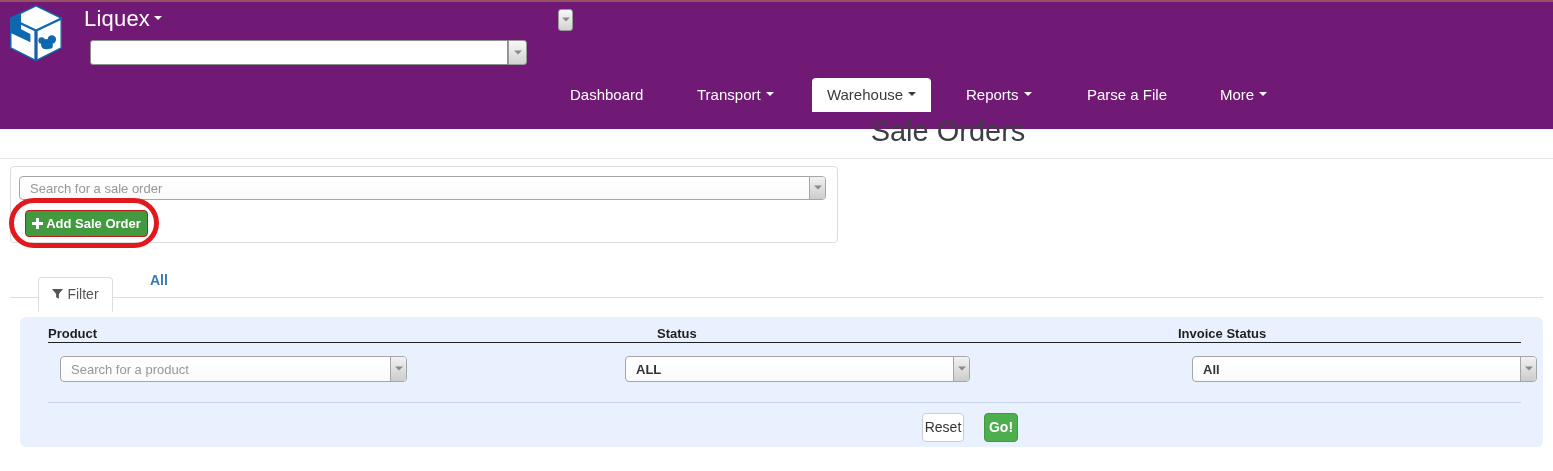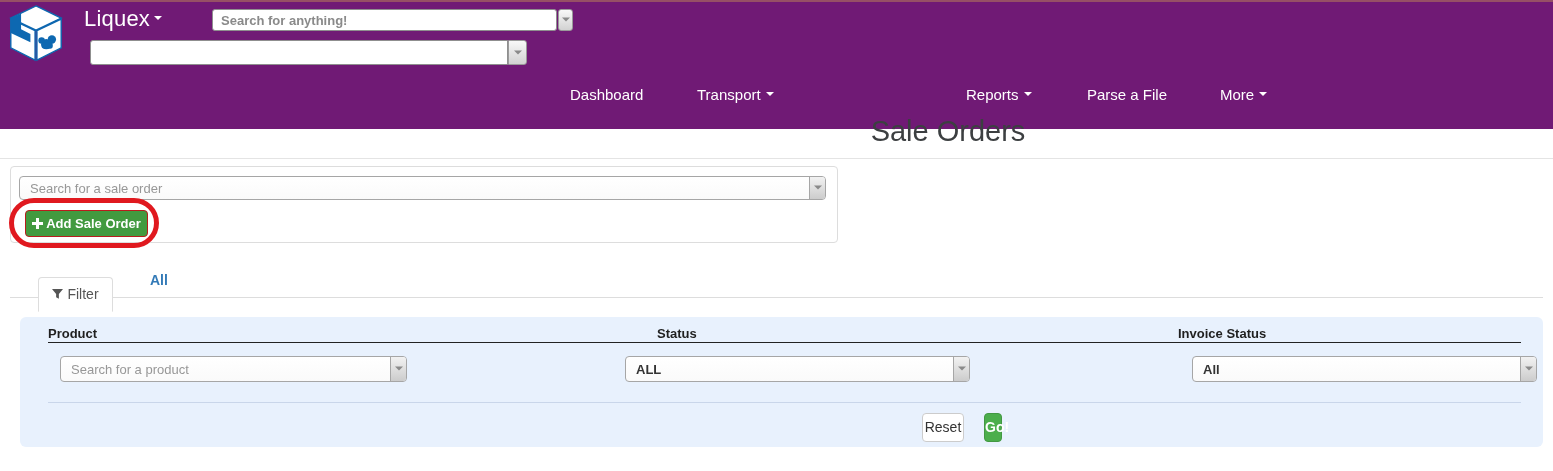--- a/index.html
+++ b/index.html
@@ -51,21 +51,21 @@
   .tab-filter svg { vertical-align:-1px; margin-right:4px; }
   .tab-all { position:absolute; left:150px; top:263px; height:34px; line-height:34px; color:#337ab7; font-size:14px; font-weight:bold; cursor:pointer; }
 
   
   .filter-panel { position:absolute; left:20px; top:317px; width:1523px; height:130px; background:#e8f1fd; border-radius:6px; }
   .f-label { position:absolute; top:326px; font-size:13px; font-weight:bold; color:#1f1f1f; }
   .f-underline { position:absolute; left:48px; top:342px; width:1473px; height:1px; background:#222222; }
   .f-divider { position:absolute; left:48px; top:402px; width:1473px; height:1px; background:#c9d6ea; }
 
   .reset-btn { position:absolute; left:922px; top:413px; width:42px; height:29px; background:#ffffff; border:1px solid #cccccc; border-radius:4px; color:#333333; font-size:14px; text-align:center; line-height:27px; cursor:pointer; }
-  .go-btn { position:absolute; left:984px; top:413px; width:18px; height:29px; background:#4cae4c; border:1px solid #439843; border-radius:4px; color:#ffffff; font-size:14px; font-weight:bold; text-align:center; line-height:27px; cursor:pointer; }
+  .go-btn { position:absolute; left:984px; top:413px; width:34px; height:29px; background:#4cae4c; border:1px solid #439843; border-radius:4px; color:#ffffff; font-size:14px; font-weight:bold; text-align:center; line-height:27px; cursor:pointer; }
 </style>
 </head>
 <body>
 
 <div class="header">
   <div class="top-strip"></div>
 
   <svg class="logo" viewBox="0 0 60 60">
     <polygon points="30,1 57,14 30,27 3,14" fill="#ffffff" stroke="#0d68b1" stroke-width="1.5"></polygon>
     <polygon points="3,15 29,27.5 29,59 3,46" fill="#ffffff" stroke="#0d68b1" stroke-width="1.5"></polygon>
@@ -76,39 +76,39 @@
       <circle cx="47" cy="37" r="4.5"></circle>
       <circle cx="36" cy="38" r="3.5"></circle>
       <rect x="36" y="40" width="12" height="7" rx="3"></rect>
     </g>
   </svg>
 
   <div class="brand">
     <span>Liquex</span><span class="caret"></span>
   </div>
 
-  <div class="hdr-input" style="left:212px; top:9px; width:345px; height:22px;">
-    <span class="ph">Search for anything!</span>
-  </div>
   <div class="hdr-arrow" style="left:558px; top:9px; width:15px; height:22px;">
     <span class="tri"></span>
   </div>
 
   <div class="hdr-input" style="left:90px; top:40px; width:418px; height:25px; border-radius:3px 0 0 3px;">
     <span class="ph"></span>
   </div>
   <div class="hdr-arrow" style="left:508px; top:40px; width:19px; height:25px; border-radius:0 3px 3px 0;">
     <span class="tri"></span>
   </div>
 
   <div class="nav-item" style="left:570px;">
     <span>Dashboard</span>
   </div>
   <div class="nav-item" style="left:697px;text-align:right;">
     <span>Transport</span><span class="caret"></span>
+  </div>
+  <div class="nav-item nav-active" style="left:812px; width:119px;">
+    <span>Warehouse</span><span class="caret"></span>
   </div>
   <div class="nav-item" style="left:966px;">
     <span>Reports</span><span class="caret"></span>
   </div>
   <div class="nav-item" style="left:1087px;">
     <span>Parse a File</span>
   </div>
   <div class="nav-item" style="left:1220px;">
     <span>More</span><span class="caret"></span>
   </div>

